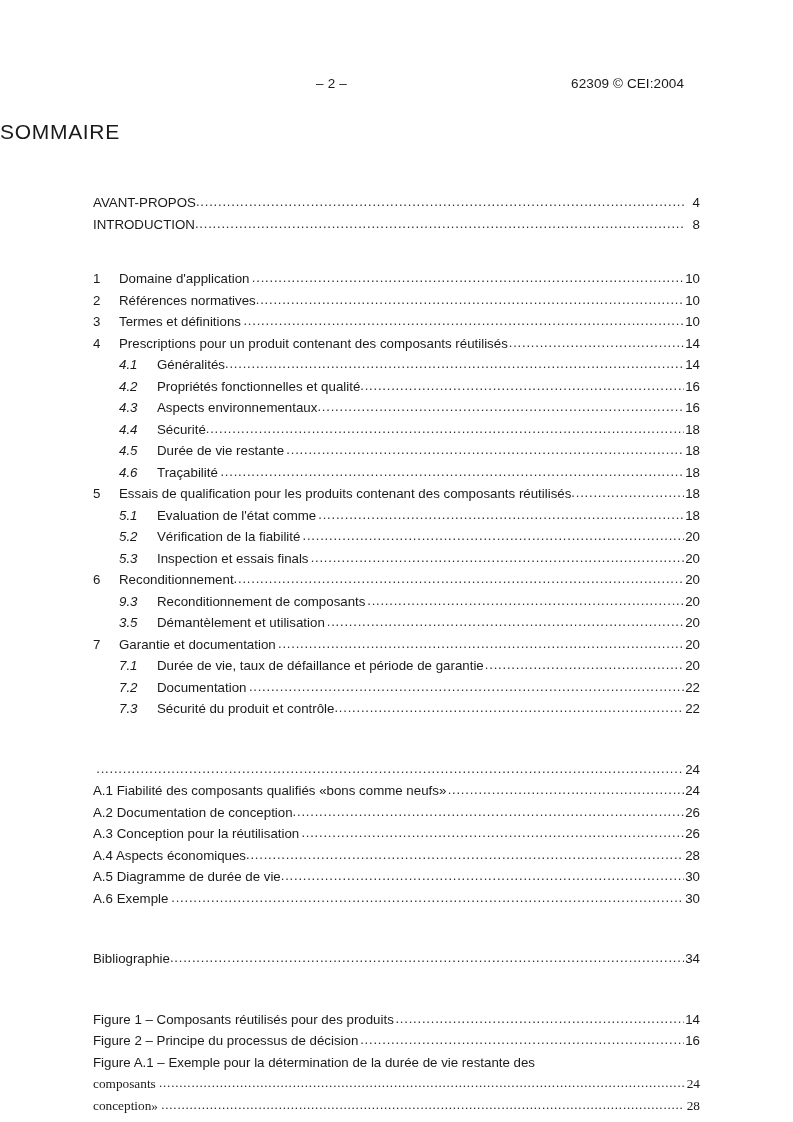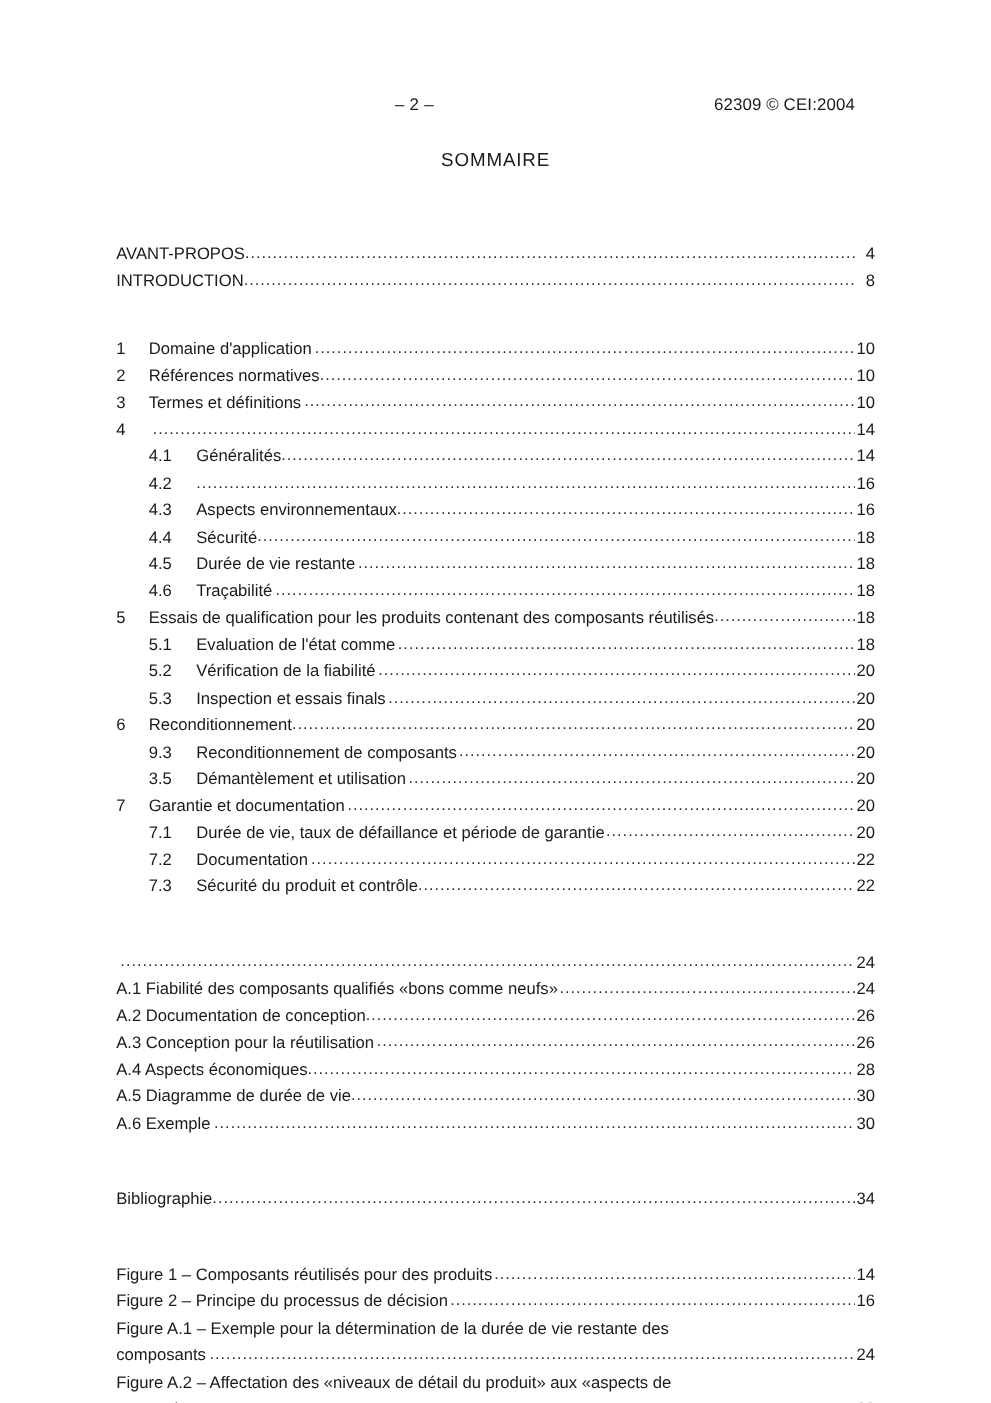--- a/index.html
+++ b/index.html
@@ -47,22 +47,21 @@
     white-space: nowrap;
     letter-spacing: 0.1px;
   }
 
   
   .doc-title {
     position: absolute;
     top: 120px;
     left: 0;
     width: 793px;
-    text-align: center;
-    font-size: 15px;
+    font-size: 21px;
     letter-spacing: 0.7px;
     color: #1a1a1a;
   }
 
   
   .toc {
     position: absolute;
     top: 148px;
     left: 93px;
     width: 607px;
@@ -94,37 +93,38 @@
     letter-spacing: 0.8px;
     font-size: 13px;
   }
   .toc-row .pagenum {
     flex: 0 0 auto;
     text-align: right;
     min-width: 16px;
   }
   .lvl1 .num { width: 26px; }
   .lvl2 { padding-left: 26px; }
-  .lvl2 .num { width: 38px; }
+  .lvl2 .num { width: 38px; font-style: italic; }
   .gap-lg { height: 33px; }
   .gap-xl { height: 39px; }
 
   
   .toc-wrap {
     font-size: 13.3px;
     line-height: 21.5px;
   }
   .toc-wrap .first-line {
     display: block;
     white-space: nowrap;
   }
   .toc-wrap .second-line {
     display: flex;
     align-items: flex-start;
     white-space: nowrap;
+    font-family: Liberation Serif, serif;
   }
   .toc-wrap .second-line .label { flex: 0 0 auto; }
   .toc-wrap .second-line .leader {
     flex: 1 1 auto;
     overflow: hidden;
     white-space: nowrap;
     color: #2a2a2a;
     position: relative;
     top: -1px;
     letter-spacing: 0.8px;
@@ -179,33 +179,35 @@
     </div>
     <div class="toc-row lvl1">
       <span class="num">3</span>
       <span class="label">Termes et définitions</span>
       <span class="sp"></span>
       <span class="leader">..................................................................................................................................................................</span>
       <span class="pagenum">10</span>
     </div>
     <div class="toc-row lvl1">
       <span class="num">4</span>
+      <span class="label">Prescriptions pour un produit contenant des composants réutilisés</span>
       <span class="sp"></span>
       <span class="leader">..................................................................................................................................................................</span>
       <span class="pagenum">14</span>
     </div>
 
     <div class="toc-row lvl2">
       <span class="num">4.1</span>
       <span class="label">Généralités</span>
       <span class="leader">..................................................................................................................................................................</span>
       <span class="pagenum">14</span>
     </div>
     <div class="toc-row lvl2">
       <span class="num">4.2</span>
+      <span class="label">Propriétés fonctionnelles et qualité</span>
       <span class="leader">..................................................................................................................................................................</span>
       <span class="pagenum">16</span>
     </div>
     <div class="toc-row lvl2">
       <span class="num">4.3</span>
       <span class="label">Aspects environnementaux</span>
       <span class="leader">..................................................................................................................................................................</span>
       <span class="pagenum">16</span>
     </div>
     <div class="toc-row lvl2">
@@ -374,21 +376,20 @@
       <span class="first-line">Figure A.1 – Exemple pour la détermination de la durée de vie restante des</span>
       <span class="second-line">
         <span class="label">composants</span>
         <span class="sp"></span>
         <span class="leader">..................................................................................................................................................................</span>
         <span class="pagenum">24</span>
       </span>
     </div>
 
     <div class="toc-wrap">
-      <span class="first-line">Figure A.2 – Affectation des «niveaux de détail du produit»  aux «aspects de</span>
       <span class="second-line">
         <span class="label">conception»</span>
         <span class="sp"></span>
         <span class="leader">..................................................................................................................................................................</span>
         <span class="pagenum">28</span>
       </span>
     </div>
 
     <div class="toc-row lvl0">
       <span class="label">Figure A.3 – Diagramme de durée de vie</span>

